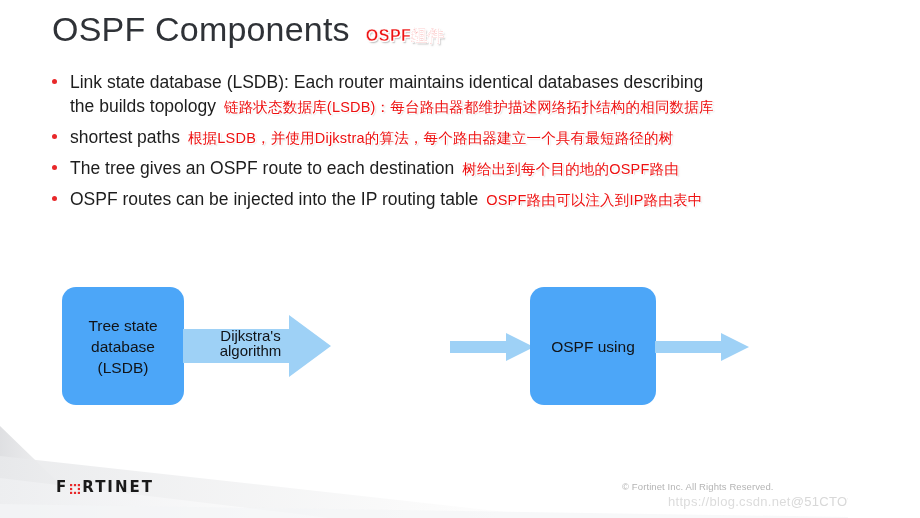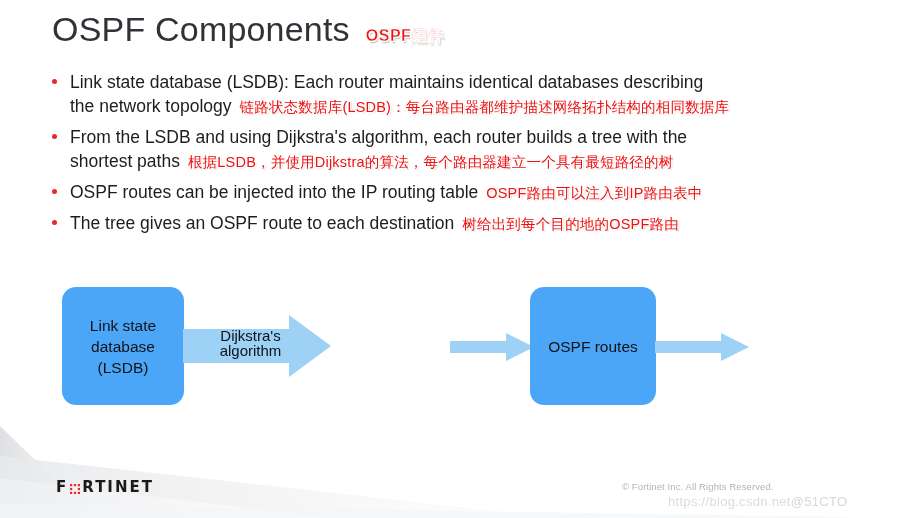--- a/index.html
+++ b/index.html
@@ -235,67 +235,66 @@
     <span class="title-en">OSPF Components</span>
     <span class="title-cn">OSPF组件</span>
   </div>
 
   <div class="bullets">
 
     <div class="bullet">
       <span class="dot"></span>
       <span class="en">Link state database (LSDB): Each router maintains identical databases describing</span>
       <span class="b1-line2">
-        <span class="en">the network topology</span><span class="cn-note">链路状态数据库(LSDB)：每台路由器都维护描述网络拓扑结构的相同数据库</span>
+        <span class="en">the builds topology</span><span class="cn-note">链路状态数据库(LSDB)：每台路由器都维护描述网络拓扑结构的相同数据库</span>
       </span>
     </div>
 
     <div class="bullet">
       <span class="dot"></span>
-      <span class="en">From the LSDB and using Dijkstra's algorithm, each router builds a tree with the</span>
       <span class="b2-line2">
         <span class="en">shortest paths</span><span class="cn-note">根据LSDB，并使用Dijkstra的算法，每个路由器建立一个具有最短路径的树</span>
       </span>
     </div>
 
     <div class="bullet">
       <span class="dot"></span>
-      <span class="en">OSPF routes can be injected into the IP routing table</span><span class="cn-note">OSPF路由可以注入到IP路由表中</span>
+      <span class="en">The tree gives an OSPF route to each destination</span><span class="cn-note">树给出到每个目的地的OSPF路由</span>
     </div>
 
     <div class="bullet">
       <span class="dot"></span>
-      <span class="en">The tree gives an OSPF route to each destination</span><span class="cn-note">树给出到每个目的地的OSPF路由</span>
+      <span class="en">OSPF routes can be injected into the IP routing table</span><span class="cn-note">OSPF路由可以注入到IP路由表中</span>
     </div>
 
   </div>
 
   <div class="flow">
 
     <div class="node node-lsdb">
-      <span style="white-space:pre-line">Link state
+      <span style="white-space:pre-line">Tree state
 database
 (LSDB)</span>
     </div>
 
     <div class="arrow arrow-big">
       <svg width="148" height="62" viewBox="0 0 148 62" aria-hidden="true">
         <polygon points="0,14 106,14 106,0 148,31 106,62 106,48 0,48" fill="#9ed1f6"></polygon>
       </svg>
     </div>
 
 
     <div class="arrow arrow-mid">
       <svg width="84" height="28" viewBox="0 0 84 28" aria-hidden="true">
         <polygon points="0,8 56,8 56,0 84,14 56,28 56,20 0,20" fill="#9ed1f6"></polygon>
       </svg>
     </div>
 
     <div class="node node-routes">
-      <span style="white-space:pre-line">OSPF routes</span>
+      <span style="white-space:pre-line">OSPF using</span>
     </div>
 
     <div class="arrow arrow-small">
       <svg width="94" height="28" viewBox="0 0 94 28" aria-hidden="true">
         <polygon points="0,8 66,8 66,0 94,14 66,28 66,20 0,20" fill="#9ed1f6"></polygon>
       </svg>
     </div>
 
 
   </div>

